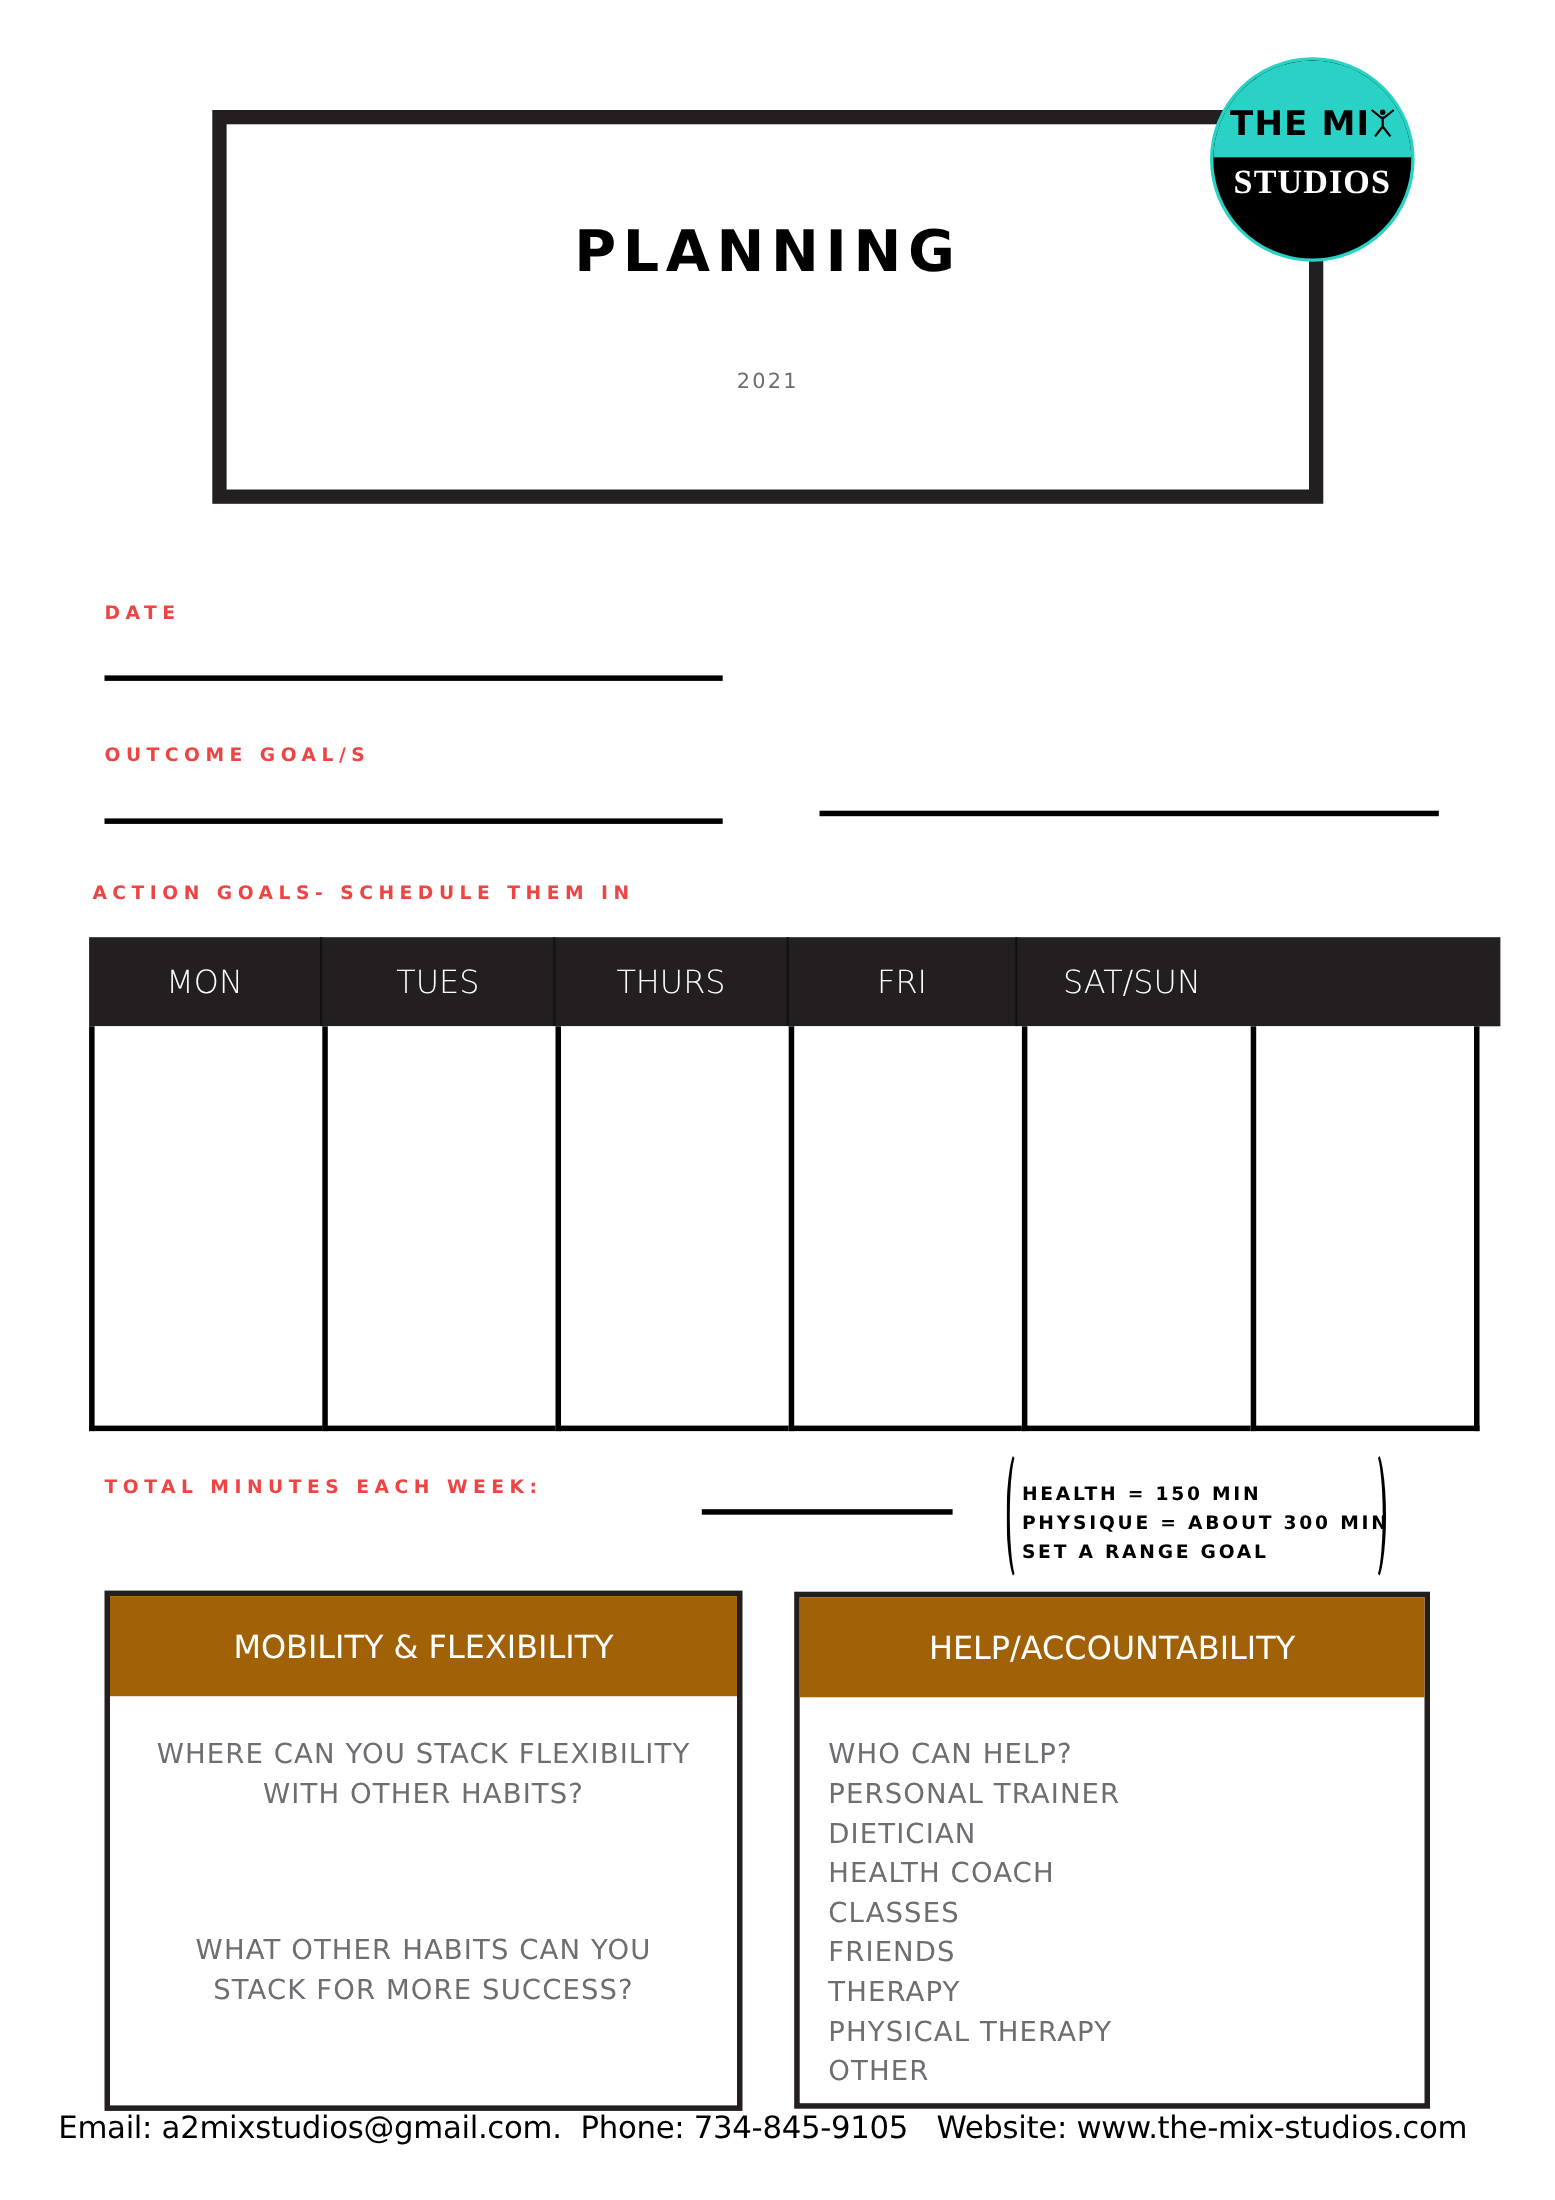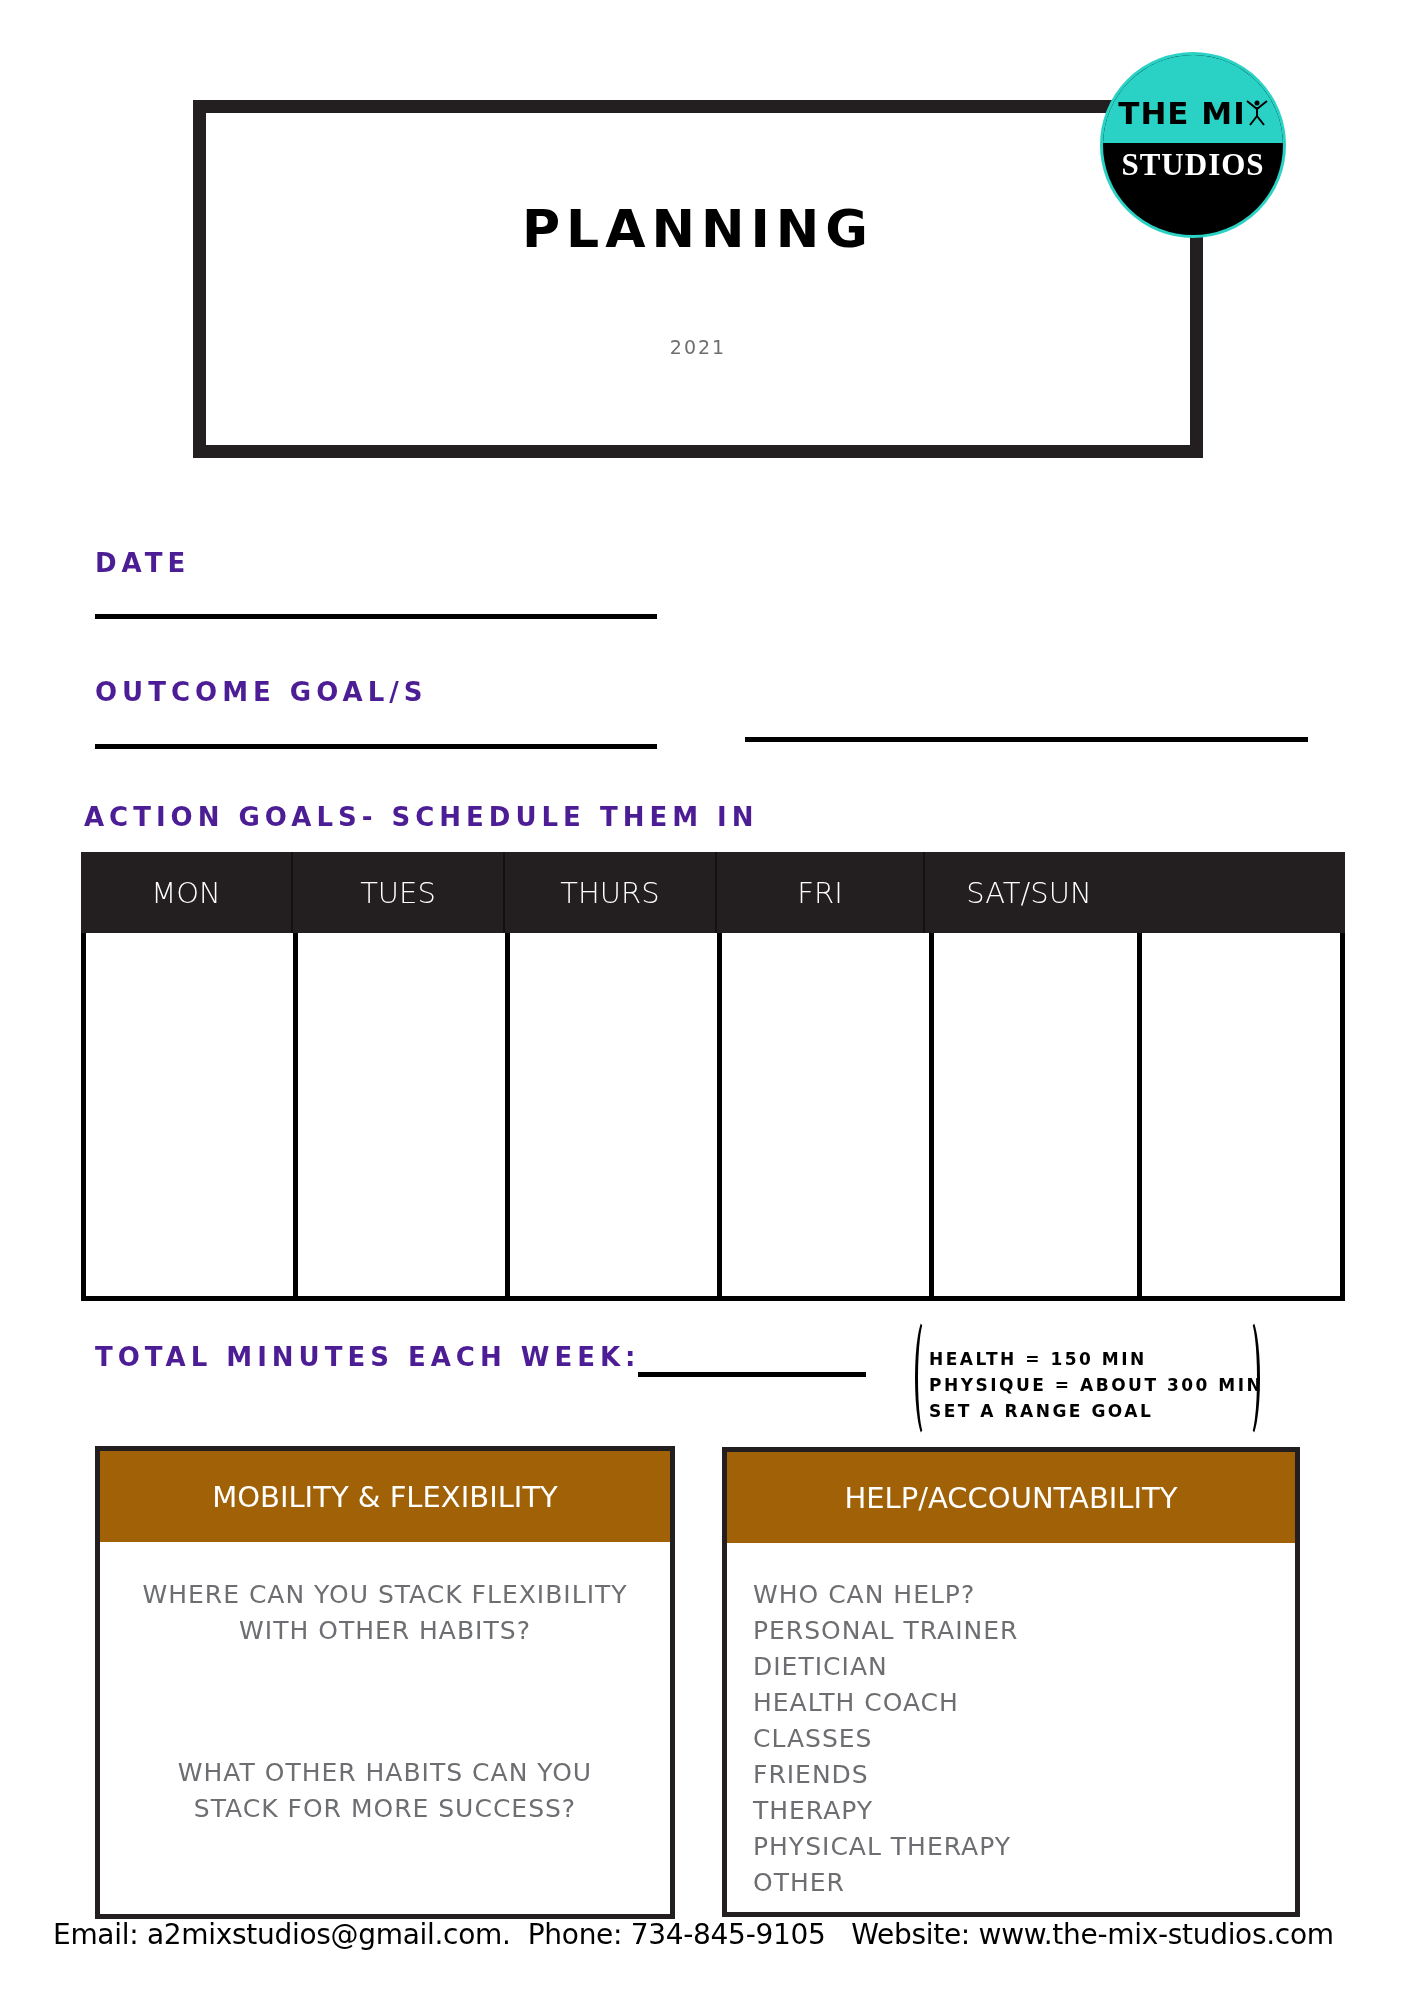--- a/index.html
+++ b/index.html
@@ -38,28 +38,28 @@
     font-family: "DejaVu Sans", sans-serif;
   }
   .logo-line2 {
     position: absolute; left: 0; top: 92px; width: 100%; text-align: center;
     font-weight: bold; font-size: 31px; color: #fff; letter-spacing: 1px;
     font-family: Liberation Serif, serif;
   }
 
   
   .label {
-    font-weight: bold; font-size: 26px; letter-spacing: 5px; color: #4c1d95;
+    font-weight: bold; font-size: 17px; letter-spacing: 5px; color: #ef4444;
     font-family: "DejaVu Sans", sans-serif;
   }
   .rule { background: #000; height: 5px; }
 
   
   .sched {
-    left: 81px; top: 852px; width: 1264px; height: 449px;
+    left: 81px; top: 852px; width: 1264px; height: 449px; padding-left: 19px;
   }
   .sched-header {
     position: absolute; left: 0; top: 0; width: 100%; height: 81px; background: #231f20;
     display: flex;
   }
   .sched-head-cell {
     height: 81px; display: flex; align-items: center; justify-content: center;
     color: #fff; font-size: 29px; font-weight: 300; font-family: "DejaVu Sans", sans-serif;
     box-sizing: border-box; border-right: 2px solid #111;
   }

